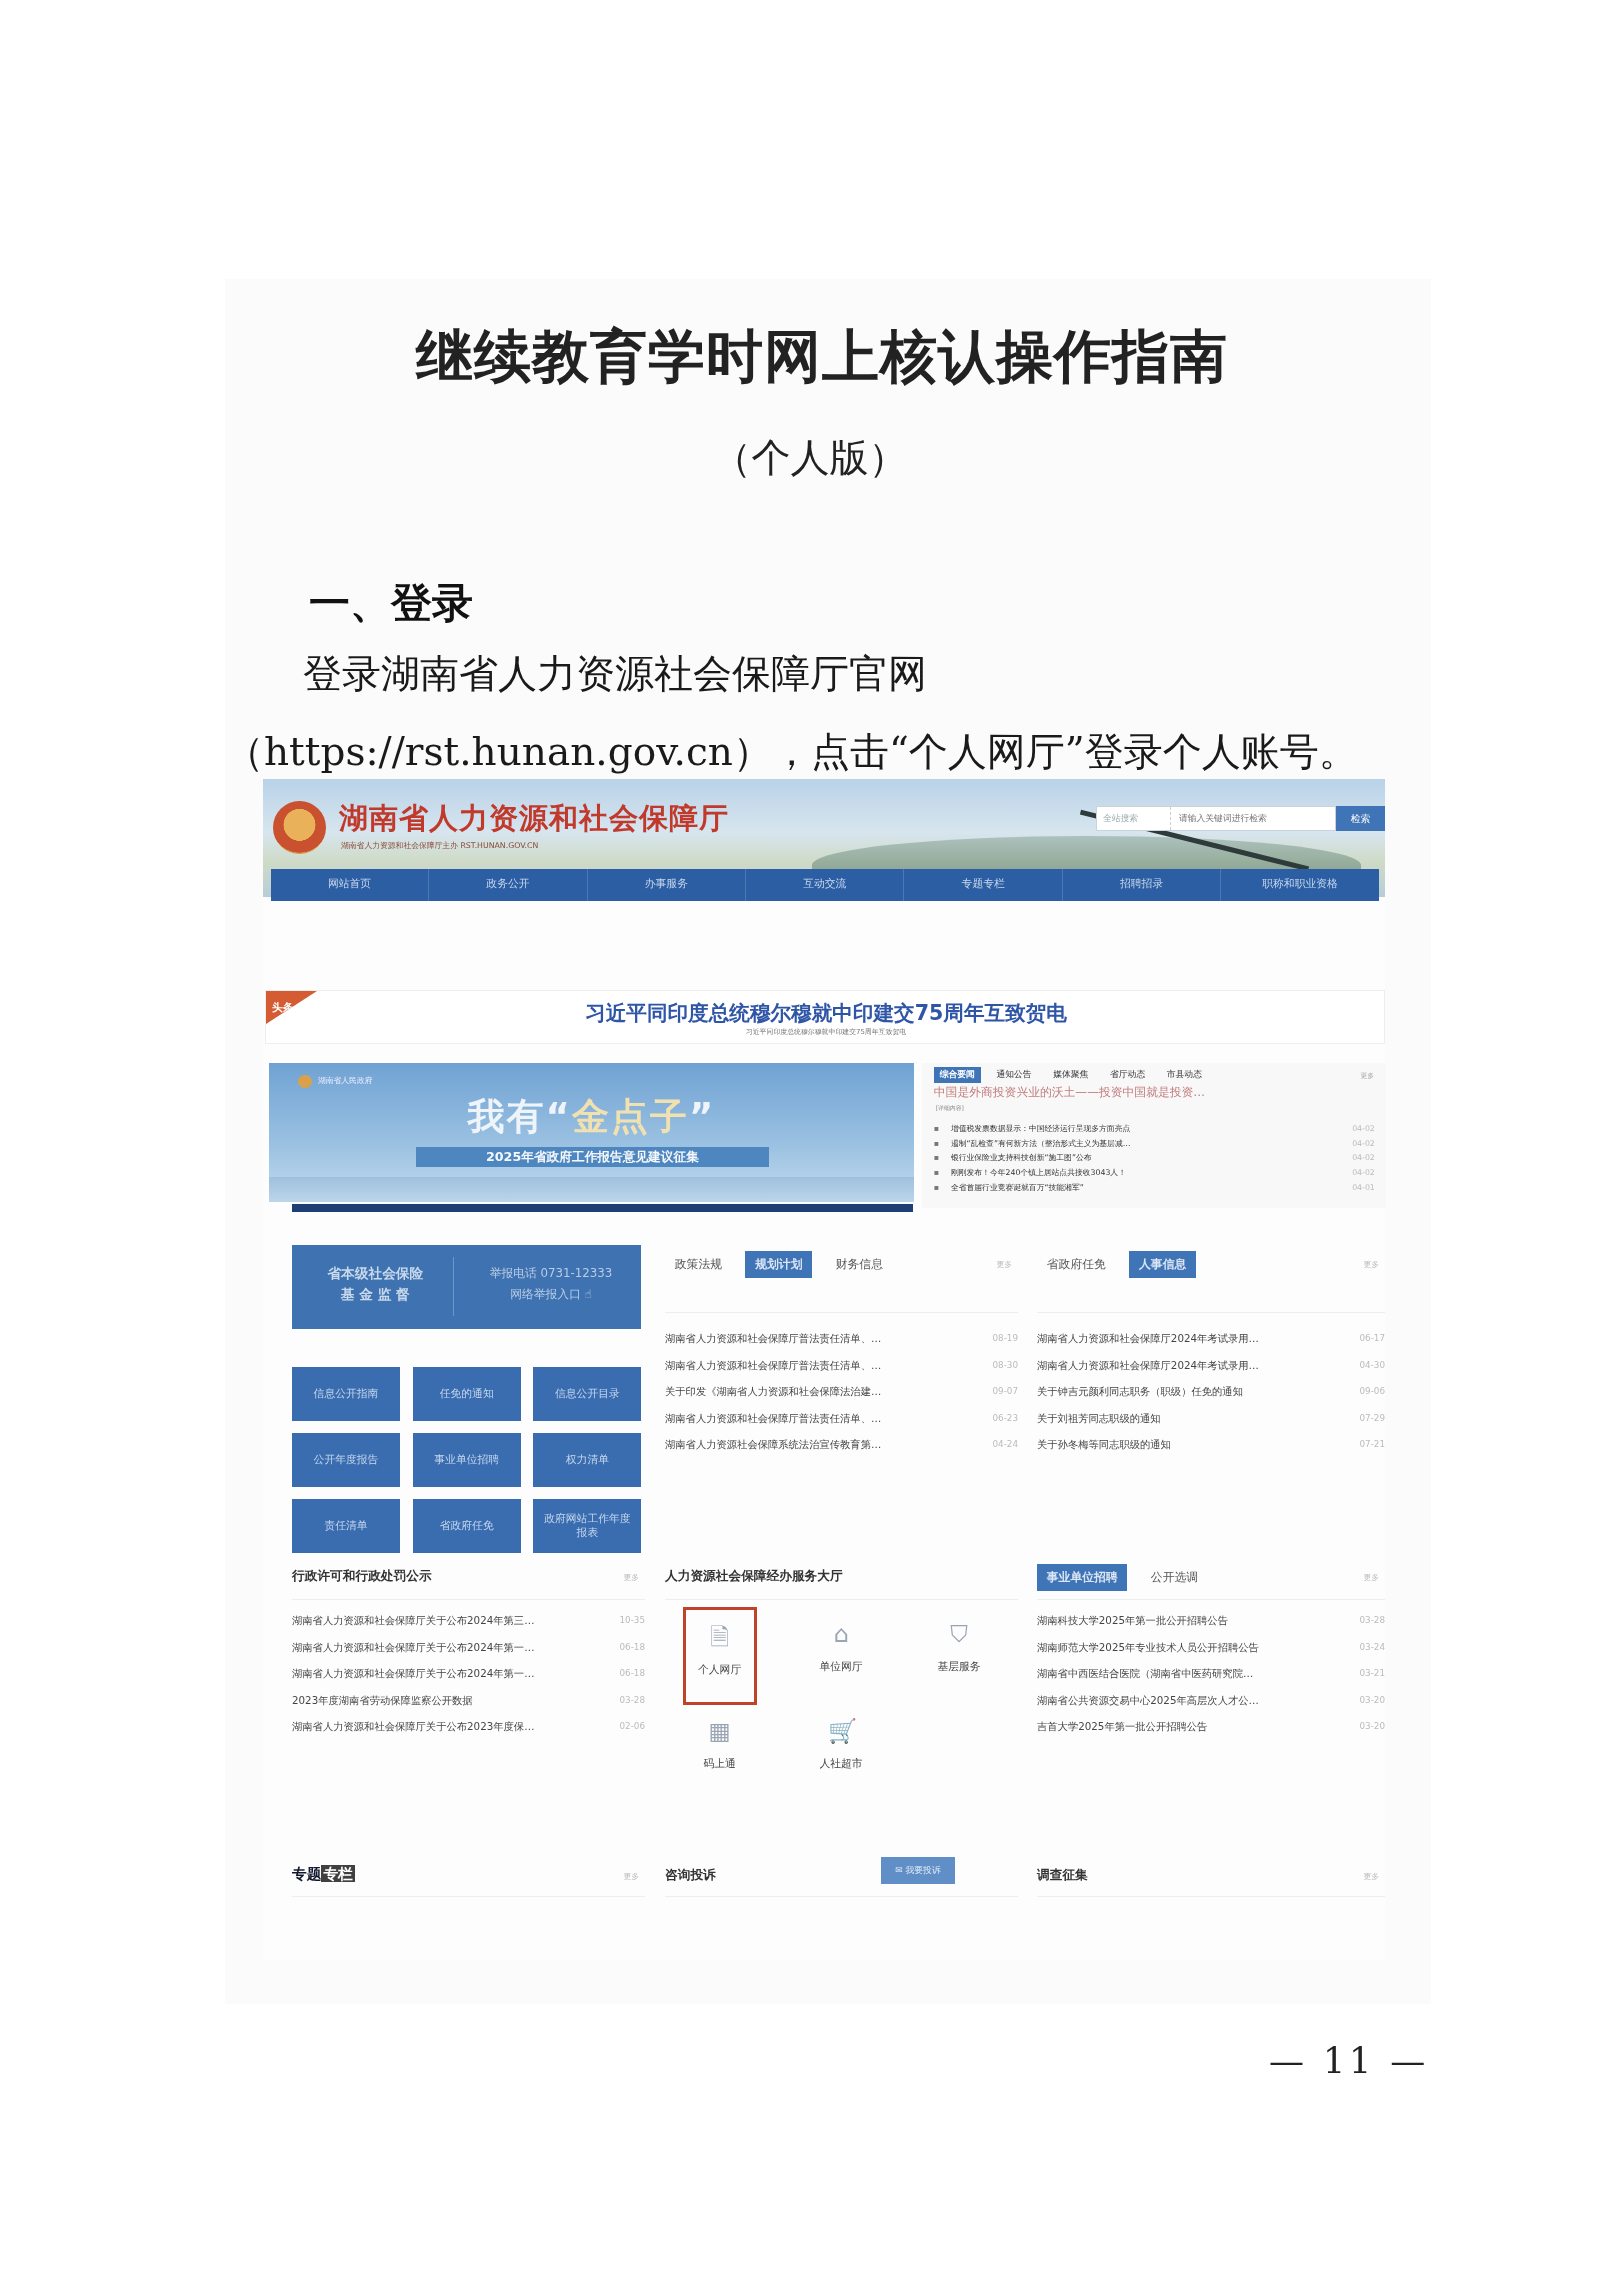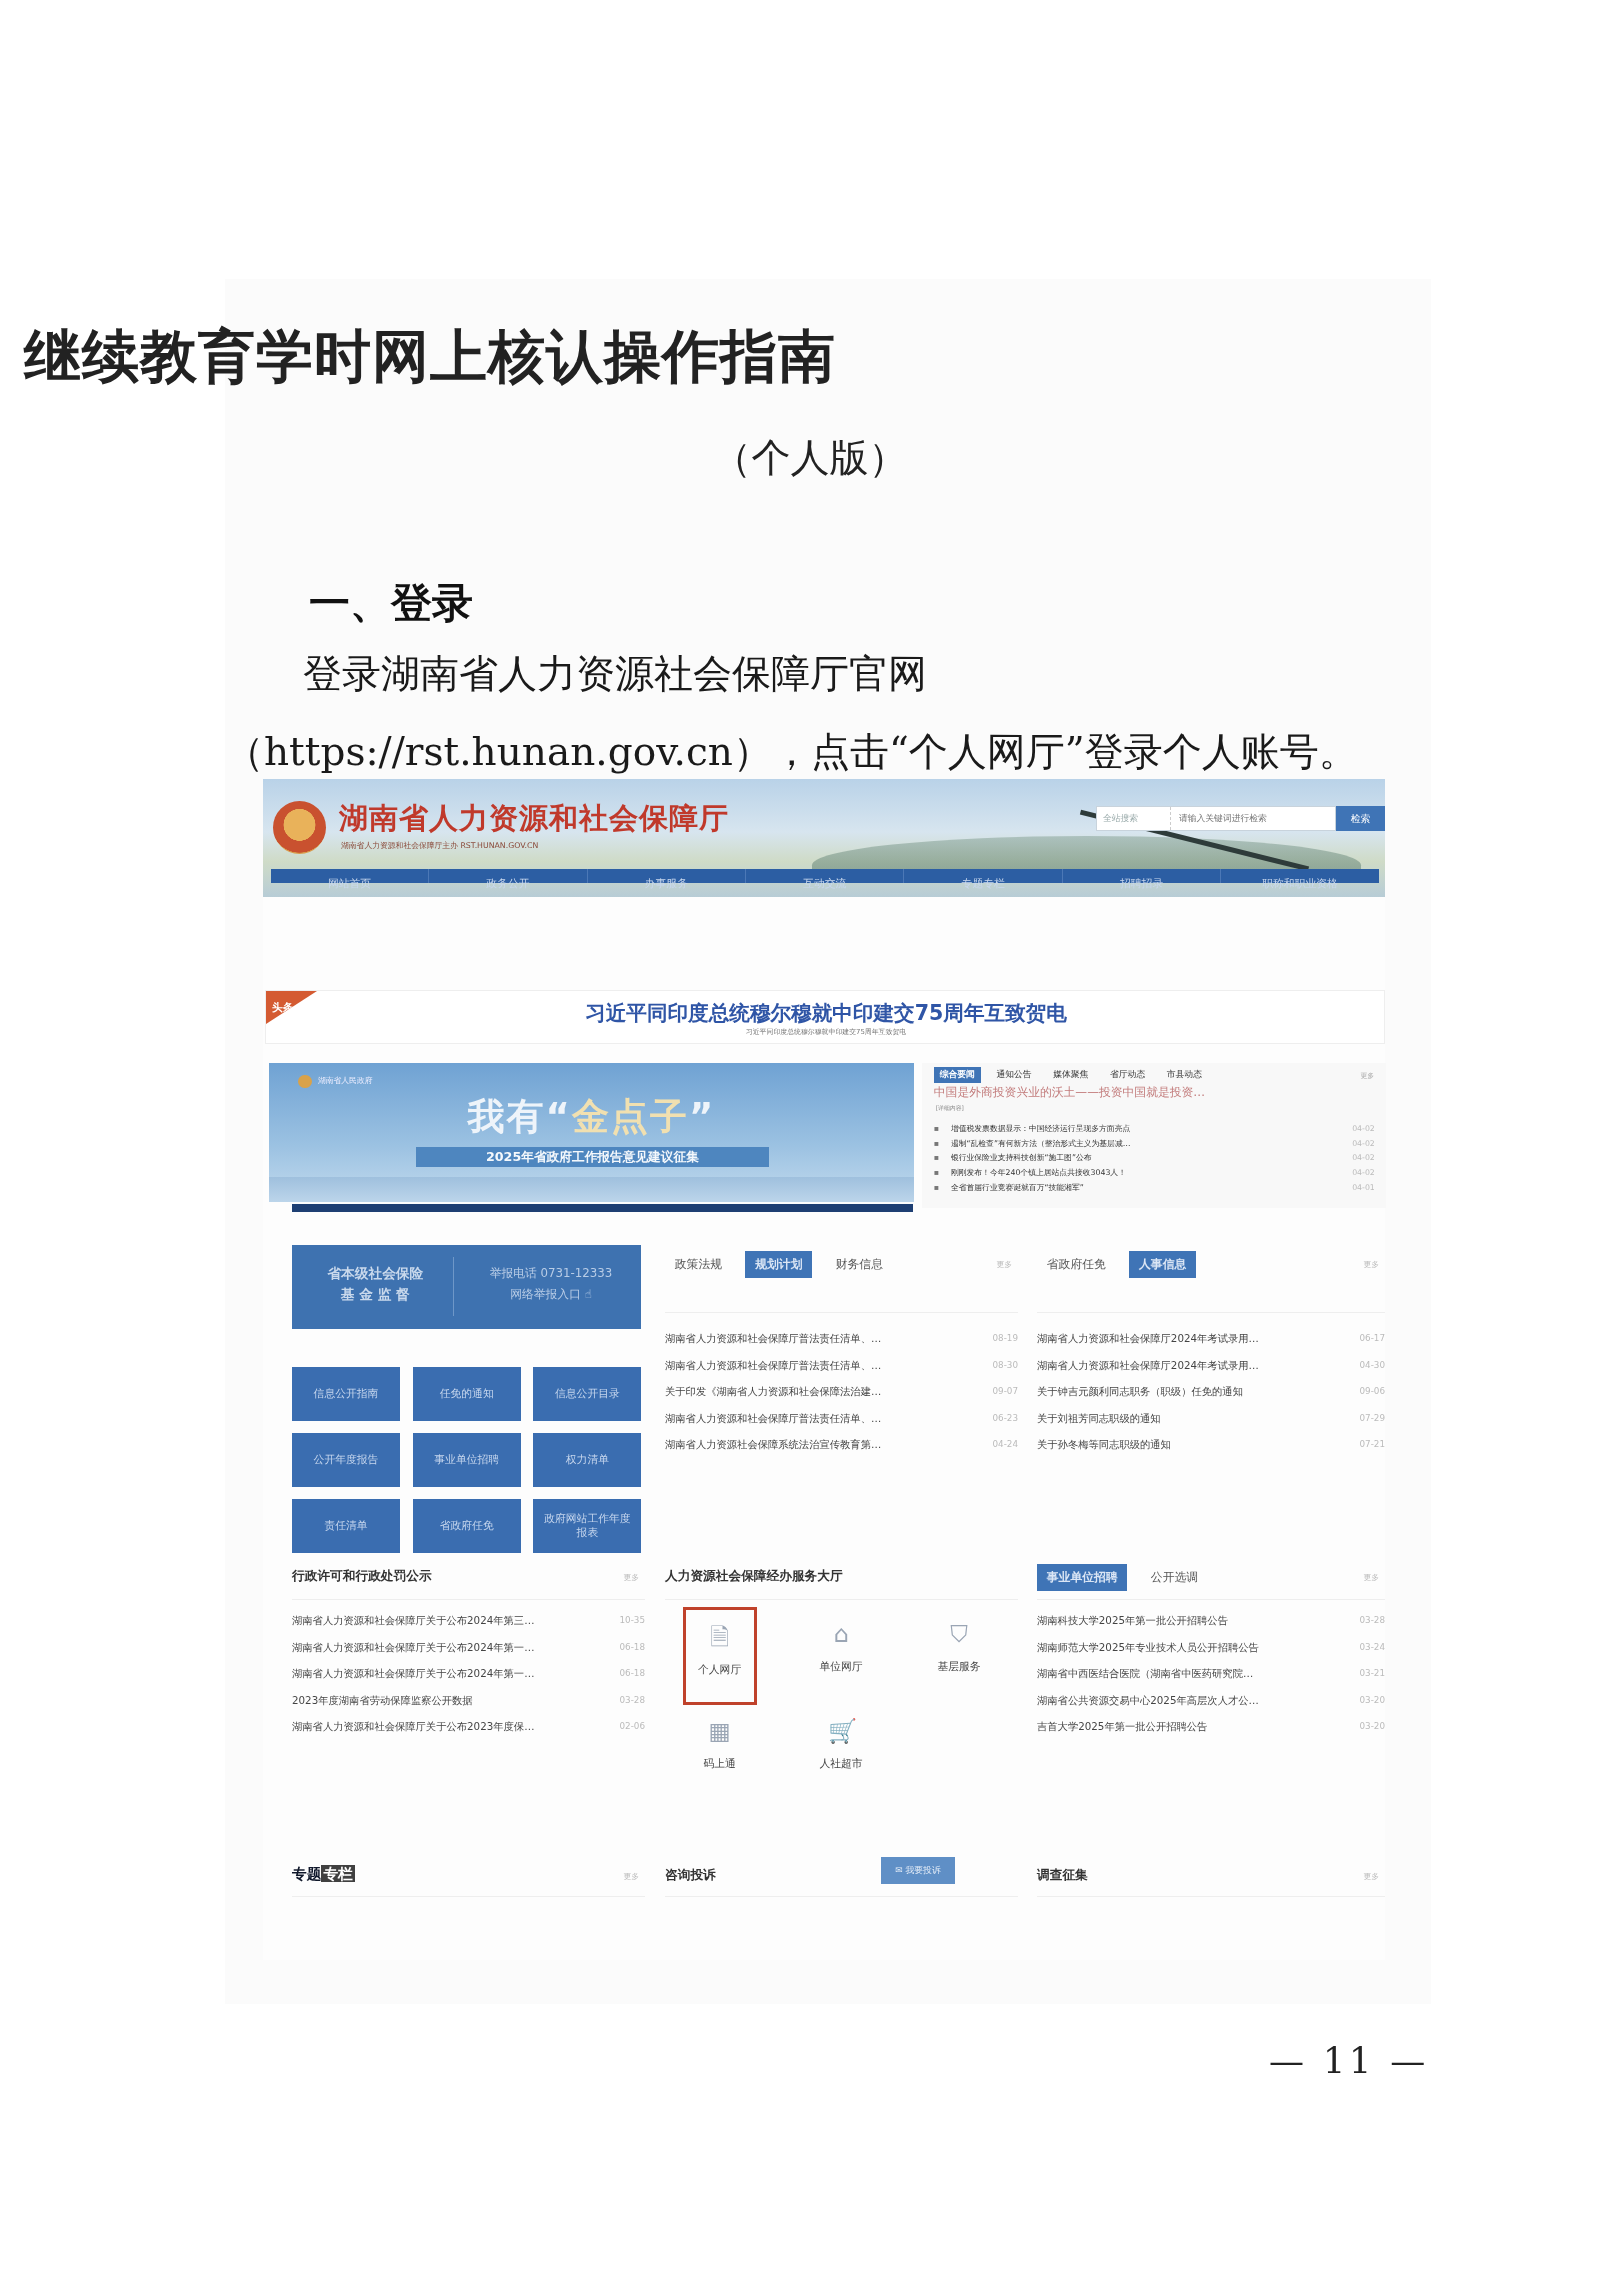--- a/index.html
+++ b/index.html
@@ -1,21 +1,21 @@
 <!DOCTYPE html>
 <html><head>
 <meta charset="utf-8">
 <style>
   * { box-sizing: border-box; margin: 0; padding: 0; }
   html, body { width: 1620px; height: 2293px; background: #ffffff; overflow: hidden; }
   body { position: relative; font-family: "DejaVu Sans", sans-serif; color: #1a1a1a; }
 
   .page-shade { position: absolute; left: 225px; top: 279px; width: 1206px; height: 1725px; background: #fbfbfb; }
 
-  .doc-title { position: absolute; left: 0; width: 1620px; top: 319px; 
+  .doc-title { position: absolute; left: 0; width: 1620px; top: 319px; text-align: center;
     font-family: "DejaVu Serif", serif; font-weight: bold; font-size: 57px; letter-spacing: 1px; color: #222; padding-left: 24px; }
   .doc-subtitle { position: absolute; left: 0; width: 1620px; top: 431px; text-align: center;
     font-family: "DejaVu Serif", serif; font-size: 39px; color: #222; }
 
   .section-heading { position: absolute; left: 309px; top: 576px; font-family: "DejaVu Sans", sans-serif;
     font-weight: bold; font-size: 41px; color: #111; }
   .para { position: absolute; left: 225px; top: 635px; width: 1196px; font-family: "DejaVu Serif", serif;
     font-size: 39px; line-height: 78px; color: #1a1a1a; text-indent: 78px; }
 
   
@@ -31,21 +31,21 @@
   .site-name { position: absolute; left: 76px; top: 19.6px; font-family: "DejaVu Sans", sans-serif; font-weight: bold;
     font-size: 29px; color: #c0392b; letter-spacing: 1px; }
   .site-sub { position: absolute; left: 78px; top: 61px; font-size: 7.8px; color: #8a4a3a; }
   .search-box { position: absolute; left: 833px; top: 26.5px; width: 240px; height: 25.5px; background: #fff; border: 1px solid #c8d3dc; }
   .search-scope { position: absolute; left: 0; top: 0; width: 74px; height: 23.5px; font-size: 8.8px; color: #9aa; line-height: 23.5px; padding-left: 5.9px; border-right: 1px dashed #ccc; }
   .search-input { position: absolute; left: 76px; top: 0; width: 162px; height: 23.5px; font-size: 8.8px; color: #9aa;
     border: none; outline: none; background: transparent; padding-left: 5.9px; font-family: "DejaVu Sans", sans-serif; }
   .search-button { position: absolute; left: 1073px; top: 26.5px; width: 49px; height: 25.5px; background: #3f74b6; color: #fff;
     font-size: 9.8px; line-height: 25.5px; text-align: center; }
 
-  .site-nav { position: absolute; left: 7.8px; top: 90px; width: 1108px; height: 14px; background: #2c5ea3; display: flex; }
+  .site-nav { position: absolute; left: 7.8px; top: 90px; width: 1108px; height: 32px; background: #2c5ea3; display: flex; }
   .site-nav .nav-item { flex: 1; text-align: center; color: #c9d8ee; font-size: 10.8px; line-height: 29px; border-right: 1px solid #4c78b6; }
   .site-nav .nav-item:last-child { border-right: none; }
 
   .banner-red { position: absolute; left: 5.9px; top: 129px; width: 1116px; height: 73px;
     background: linear-gradient(90deg, #a83a24, #c65a36 40%, #b94a2a 100%); overflow: hidden; }
   .banner-red .portrait { position: absolute; left: 78px; top: 5.9px; width: 59px; height: 67px; border-radius: 29px 29px 3.9px 3.9px;
     background: linear-gradient(180deg, #d9b79c 0 45%, #2b3446 46%); }
   .banner-red .line1 { position: absolute; left: 304px; top: 9.8px; font-weight: bold; font-style: italic; font-size: 19.6px; color: #f6e5c9; letter-spacing: 1px; }
   .banner-red .line2 { position: absolute; left: 372px; top: 39px; font-weight: bold; font-style: italic; font-size: 19.6px; color: #f6e5c9; letter-spacing: 1px; }
 

